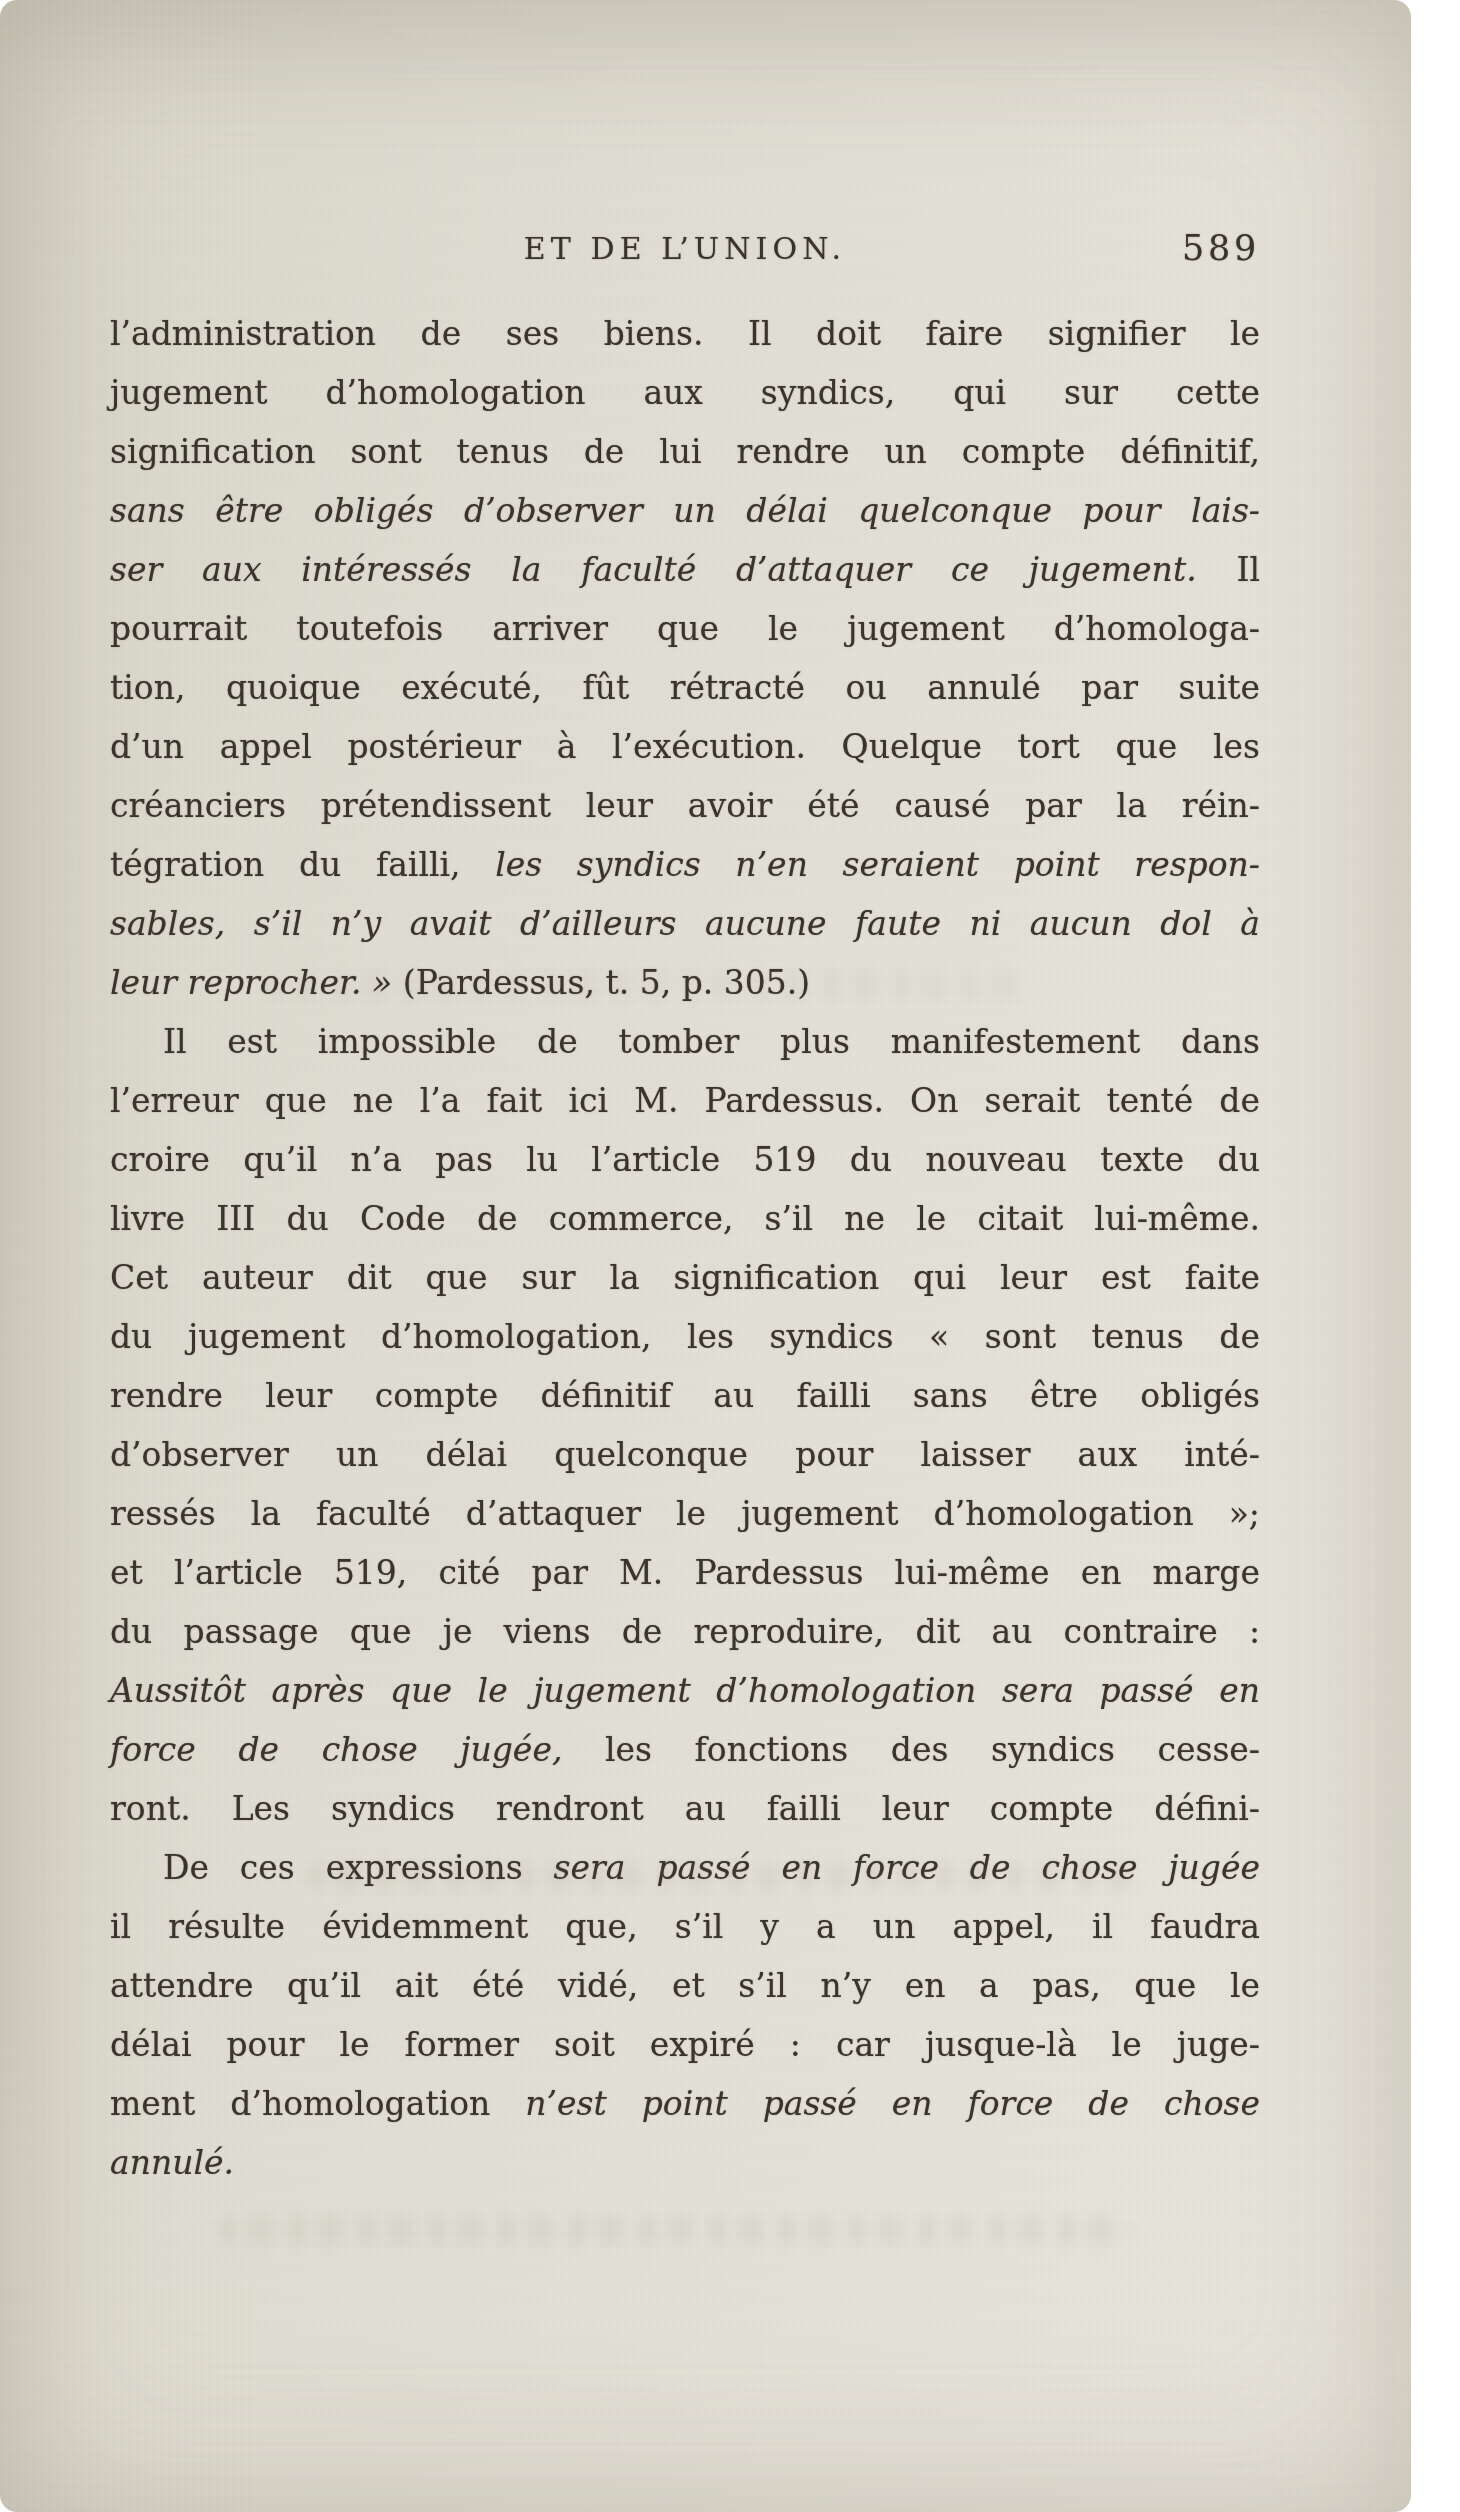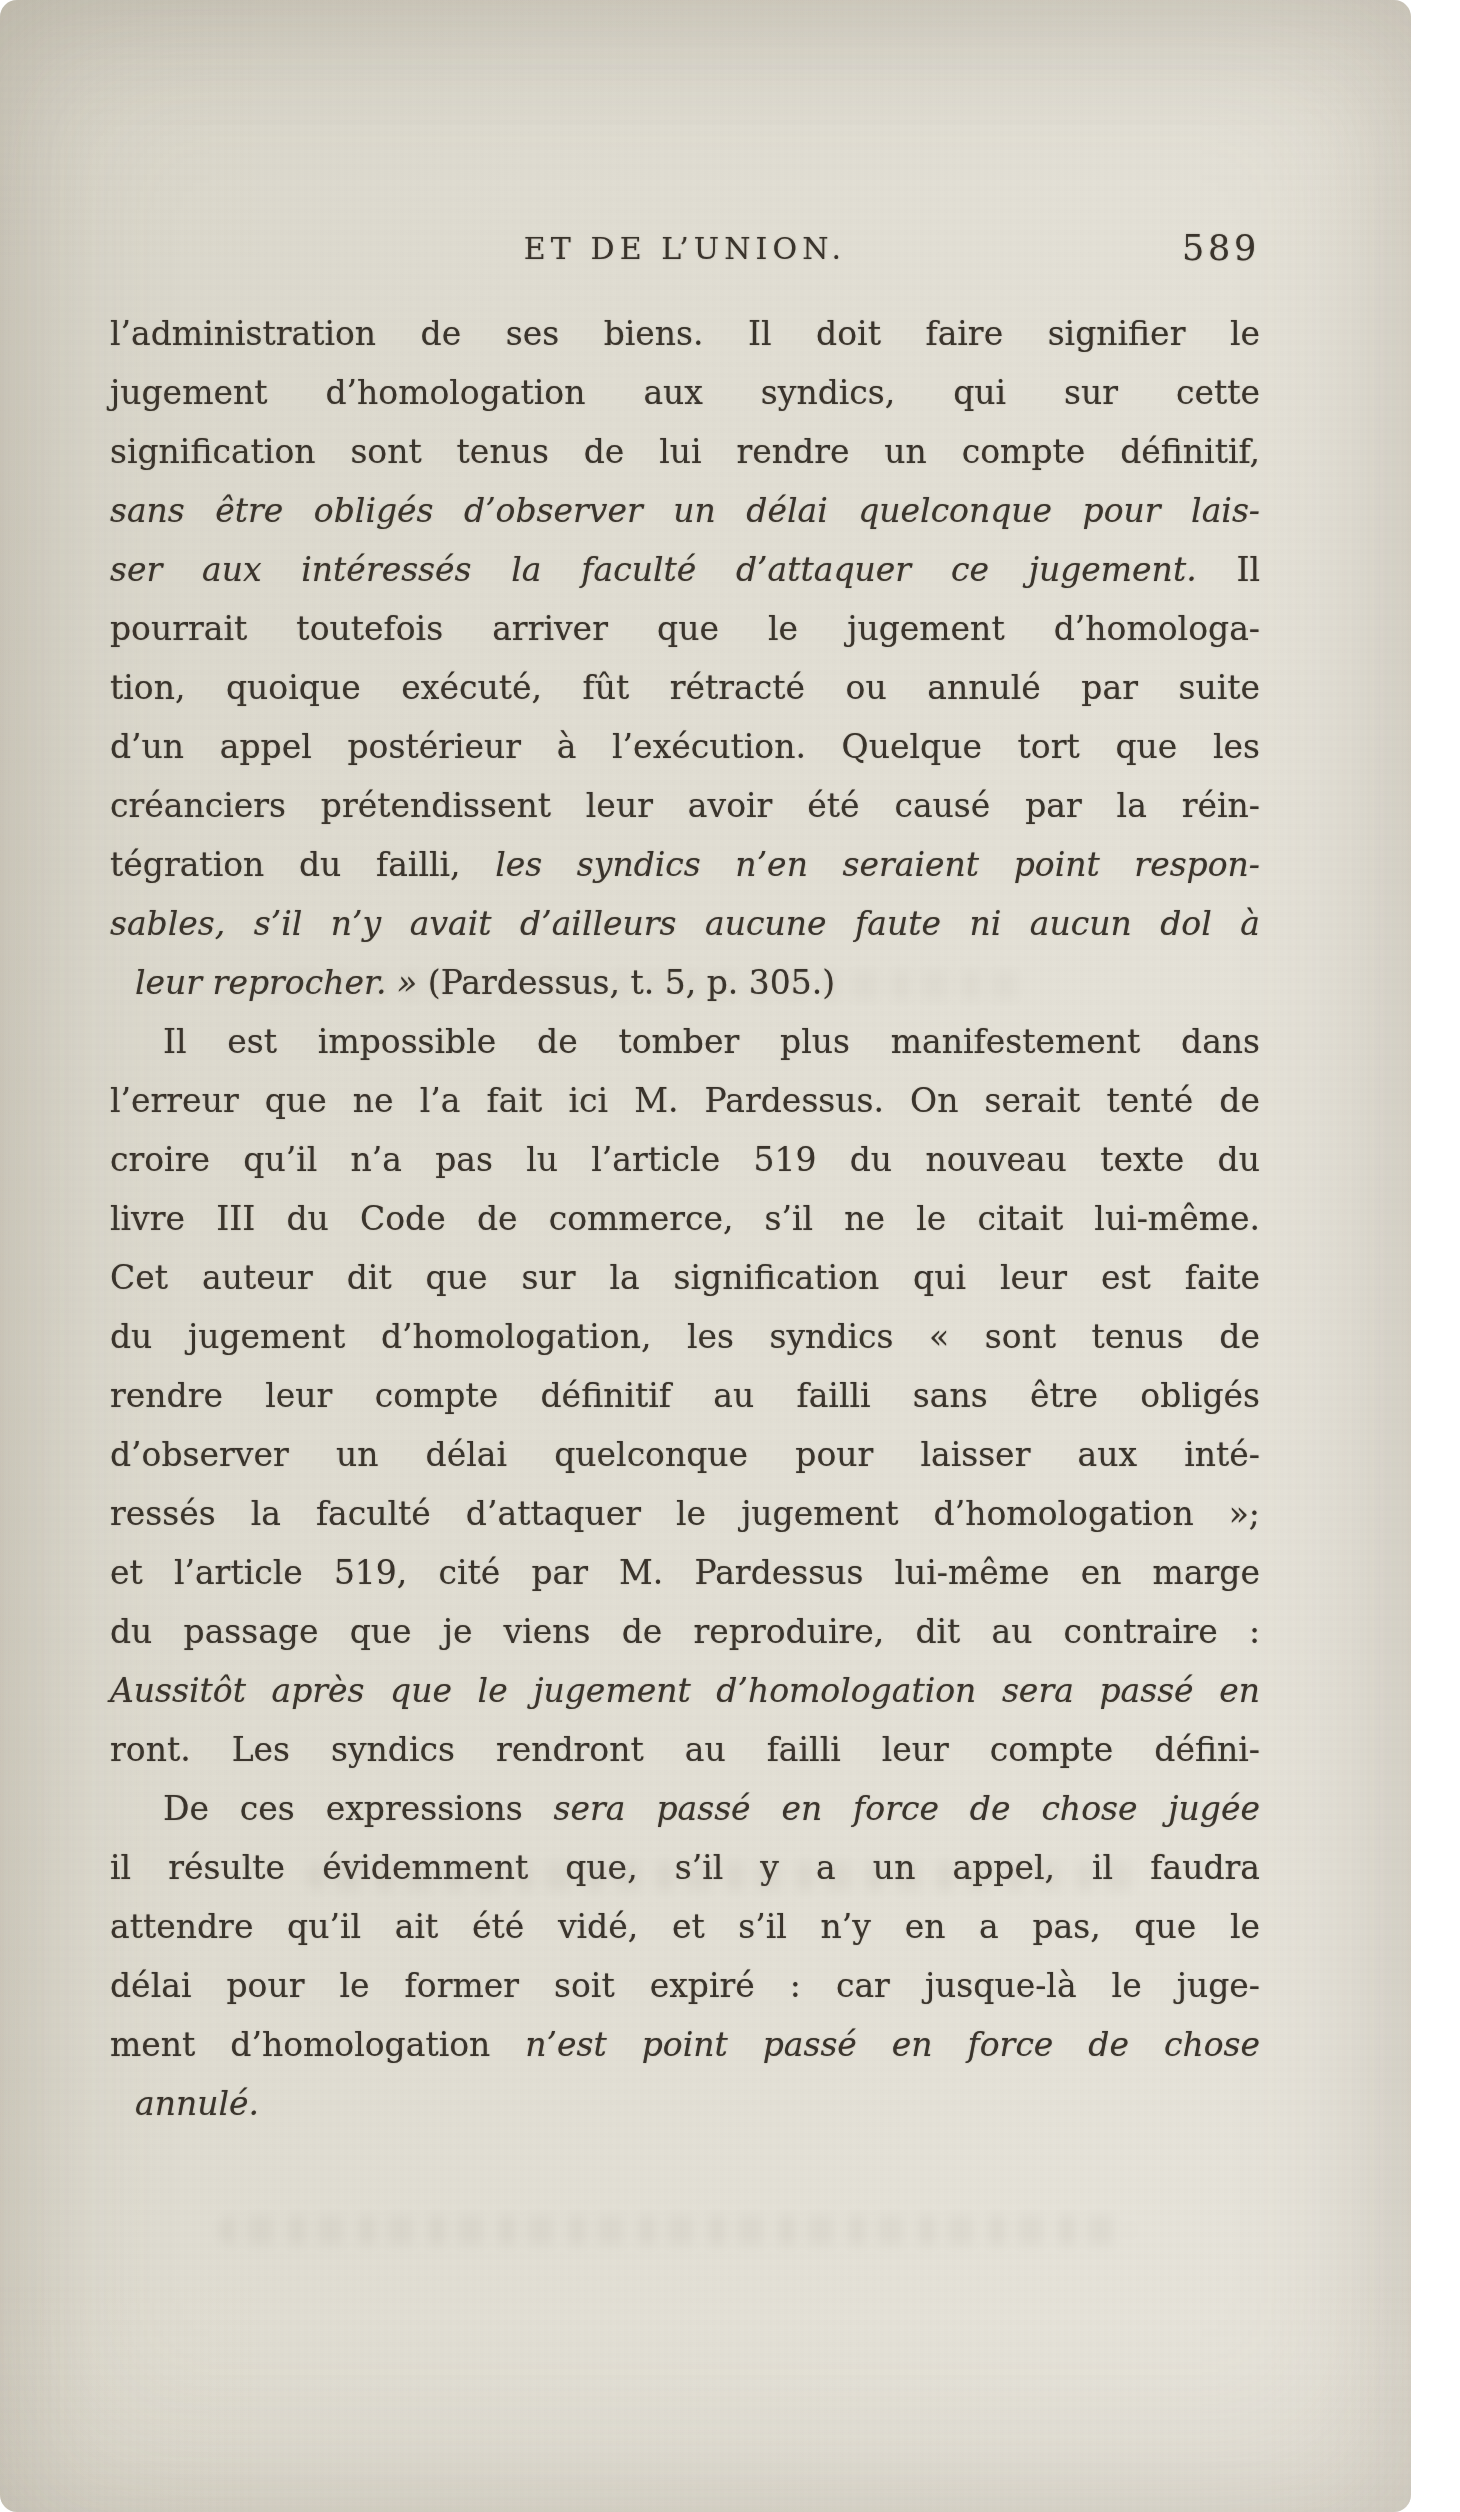--- a/index.html
+++ b/index.html
@@ -45,21 +45,21 @@
     position:absolute;left:110px;top:304px;width:1150px;
   }
   .line{
     height:59px;line-height:59px;
     font-size:33px;
     text-align:justify;
     text-align-last:justify;
     white-space:normal;
     text-shadow:0 0 1.2px rgba(57,49,39,.5);
   }
-  .line.end{text-align-last:left;margin-left:25px;}
+  .line.end{text-align-last:left;}
   .line.ind{text-indent:53px;}
   .seg.it{font-style:italic;}
   
   .smudge{
     position:absolute;height:29px;pointer-events:none;
     background:repeating-linear-gradient(90deg, rgba(108,99,84,.55) 0 16px, transparent 16px 29px, rgba(108,99,84,.45) 29px 54px, transparent 54px 70px);
     filter:blur(5.1px);opacity:.13;border-radius:14.6px;
   }
   .smudge.s1{left:307px;top:1862px;width:840px;}
   .smudge.s2{left:219px;top:2216px;width:913px;}
@@ -91,20 +91,21 @@
       <div class="line"><span class="seg">croire qu’il n’a pas lu l’article 519 du nouveau texte du</span></div>
       <div class="line"><span class="seg">livre III du Code de commerce, s’il ne le citait lui-même.</span></div>
       <div class="line"><span class="seg">Cet auteur dit que sur la signification qui leur est faite</span></div>
       <div class="line"><span class="seg">du jugement d’homologation, les syndics « sont tenus de</span></div>
       <div class="line"><span class="seg">rendre leur compte définitif au failli sans être obligés</span></div>
       <div class="line"><span class="seg">d’observer un délai quelconque pour laisser aux inté-</span></div>
       <div class="line"><span class="seg">ressés la faculté d’attaquer le jugement d’homologation »;</span></div>
       <div class="line"><span class="seg">et l’article 519, cité par M. Pardessus lui-même en marge</span></div>
       <div class="line"><span class="seg">du passage que je viens de reproduire, dit au contraire :</span></div>
       <div class="line"><span class="seg it">Aussitôt après que le jugement d’homologation sera passé en</span></div>
+      <div class="line"><span class="seg it">force de chose jugée,</span><span class="seg"> les fonctions des syndics cesse-</span></div>
       <div class="line"><span class="seg">ront. Les syndics rendront au failli leur compte défini-</span></div>
       <div class="line ind"><span class="seg">De ces expressions </span><span class="seg it">sera passé en force de chose jugée</span></div>
       <div class="line"><span class="seg">il résulte évidemment que, s’il y a un appel, il faudra</span></div>
       <div class="line"><span class="seg">attendre qu’il ait été vidé, et s’il n’y en a pas, que le</span></div>
       <div class="line"><span class="seg">délai pour le former soit expiré : car jusque-là le juge-</span></div>
       <div class="line"><span class="seg">ment d’homologation </span><span class="seg it">n’est point passé en force de chose</span></div>
       <div class="line end"><span class="seg it">annulé.</span></div>
     </div>
   <div class="smudge s1"></div>
   <div class="smudge s2"></div>

